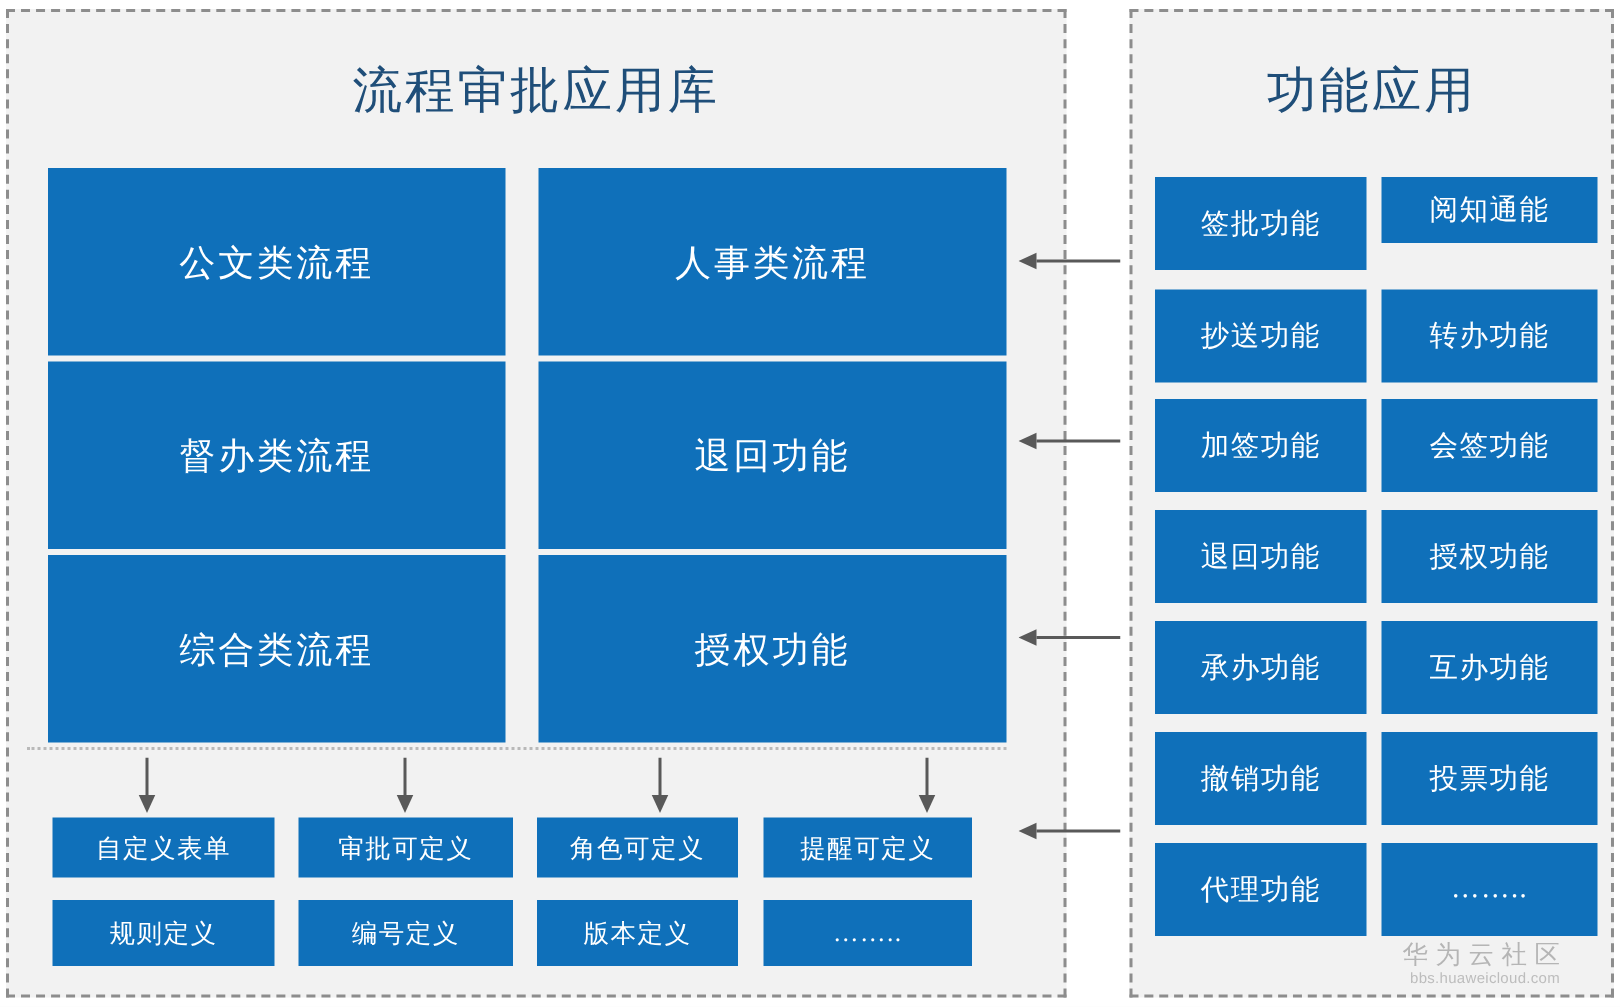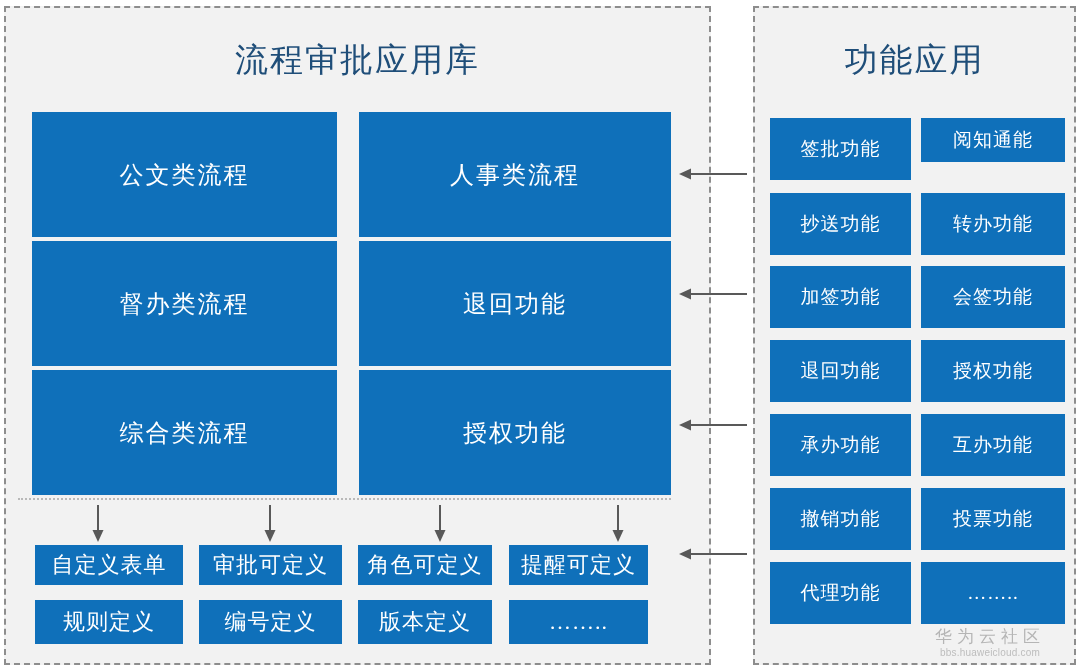--- a/index.html
+++ b/index.html
@@ -77,21 +77,21 @@
   }
 
   
   .chip {
     position: absolute;
     background: #0f70ba;
     color: #ffffff;
     display: flex;
     align-items: center;
     justify-content: center;
-    font-size: 22px;
+    font-size: 17px;
     letter-spacing: 1px;
     box-sizing: border-box;
   }
   .chip-r1 { top: 545px; height: 40px; }
   .chip-r2 { top: 600px; height: 44px; }
   .chip-c1 { left: 35px;  width: 148px; }
   .chip-c2 { left: 199px; width: 143px; }
   .chip-c3 { left: 358px; width: 134px; }
   .chip-c4 { left: 509px; width: 139px; }
 

